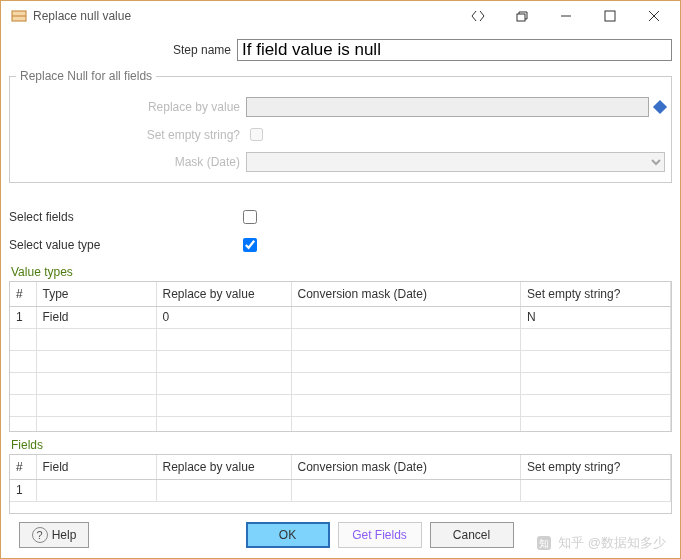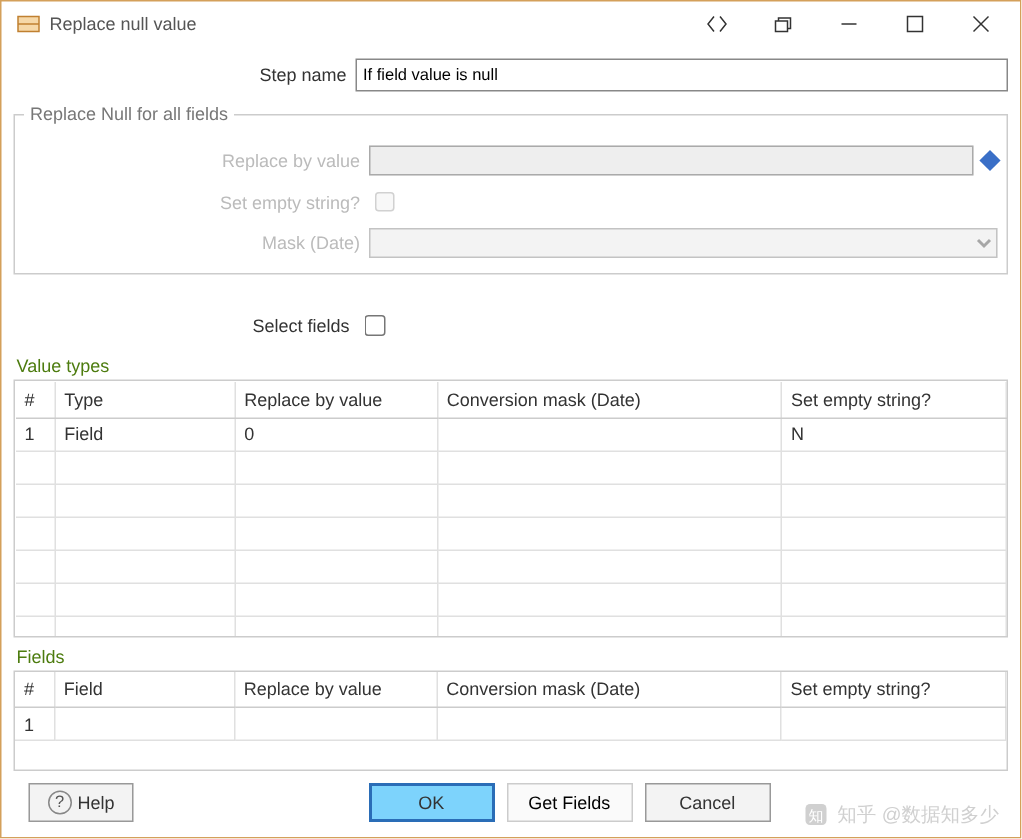--- a/index.html
+++ b/index.html
@@ -7,47 +7,47 @@
   .window { width: 681px; height: 559px; border: 1px solid #d4a05a; position: relative; background: #fff; display: flex; flex-direction: column; }
   .titlebar { height: 30px; display: flex; align-items: center; padding: 0 4px; text-align: right; }
   .title-icon { width: 16px; height: 16px; margin: 0 6px; display: inline-flex; }
   .title-text { flex: 0 0 auto; color: #555; }
   .title-spacer { flex: 1; }
   .winbtn { width: 44px; height: 28px; display: flex; align-items: center; justify-content: center; }
   .winbtn svg { stroke: #333; stroke-width: 1; fill: none; }
   .content { flex: 1; display: flex; flex-direction: column; padding: 0 8px 6px 8px; overflow: hidden; }
   .form-row { display: flex; align-items: center; margin: 8px 0 6px 0; }
   .form-row label { width: 228px; text-align: right; padding-right: 6px; color: #333; }
-  .form-row input[type=text] { flex: 1; height: 22px; border: 1px solid #888; padding: 0 4px; font-size: 11px; }
+  .form-row input[type=text] { flex: 1; height: 22px; border: 1px solid #888; padding: 0 4px; font-size: 17px; }
   fieldset.group { border: 1px solid #ccc; margin: 2px 0 20px 0; padding: 6px 6px 10px 6px; }
   fieldset.group legend { color: #777; padding: 0 4px; }
   .inner-row { display: flex; align-items: center; margin: 8px 0 0 0; }
   .inner-row label { width: 230px; text-align: right; padding-right: 6px; color: #bbb; }
   .inner-row .field { flex: 1; position: relative; }
   .inner-row input[type=text], .inner-row select {
     width: 100%; height: 20px; border: 1px solid #aaa; background: #eee; font-size: 12px;
   }
   .diamond { width: 10px; height: 10px; background: #3a6fc7; transform: rotate(45deg); margin-left: 6px; flex: 0 0 auto; }
   .check-row { display: flex; align-items: center; margin: 4px 0; }
-  .check-row label { width: 230px; text-align: right; padding-right: 6px; color: #333; }
+  .check-row label { width: 230px; padding-right: 6px; color: #333; }
   .check-row input[type=checkbox] { width: 14px; height: 14px; }
   .section-label { color: #4d7c0f; margin: 6px 2px 2px 2px; }
   .tablewrap { border: 1px solid #ccc; overflow: auto; }
   .tablewrap.tall { height: 178px; }
   .tablewrap.short { height: 70px; }
   table { width: 100%; border-collapse: collapse; table-layout: fixed; }
   th, td { border: 1px solid #e0e0e0; border-top: none; border-left: none; text-align: left; padding: 3px 6px; height: 22px; font-weight: normal; color: #333; font-size: 12px; }
   th { background: #fff; border-bottom: 1px solid #ccc; }
   .colnum { width: 26px; color: #333; }
   tr.header th { height: 24px; }
   .btnbar { display: flex; align-items: center; padding: 8px 6px 4px 6px; }
   .btnbar .spacer { flex: 1; }
   .btn { min-width: 84px; height: 26px; margin: 0 4px; border: 1px solid #999; background: #f3f3f3; font-size: 12px; display: flex; align-items: center; justify-content: center; cursor: pointer; }
   .btn.primary { border: 2px solid #2a6db7; background: #7dd3fc; }
-  .btn.disabled { color: #000000; background: #fafafa; border-color: #ccc; }
+  .btn.disabled { color: #8b5cf6; background: #fafafa; border-color: #ccc; }
   .helpicon { width: 16px; height: 16px; border: 1px solid #888; border-radius: 50%; display: inline-flex; align-items: center; justify-content: center; font-size: 11px; margin-right: 4px; color: #555; }
   .watermark { position: absolute; right: 14px; bottom: 6px; color: #d0d0d0; font-size: 13px; display: flex; align-items: center; pointer-events: none; }
   .watermark svg { margin-right: 6px; }
 </style>
 </head>
 <body>
 
 <div class="window">
 
   <div class="titlebar">
@@ -111,20 +111,24 @@
 
       <div class="inner-row">
         <label>Mask (Date)</label>
         <div class="field"><select disabled=""><option></option></select></div>
       </div>
     </fieldset>
 
     <div class="check-row">
       <label>Select fields</label>
       <input type="checkbox" style="">
+    </div>
+    <div class="check-row">
+      <label>Select value type</label>
+      <input type="checkbox" checked="" style="">
     </div>
 
     <div class="section-label">Value types</div>
     <div class="tablewrap tall">
       <table>
         <colgroup>
             <col class="colnum">
             <col style="width:120px">
             <col style="width:135px">
             <col>

